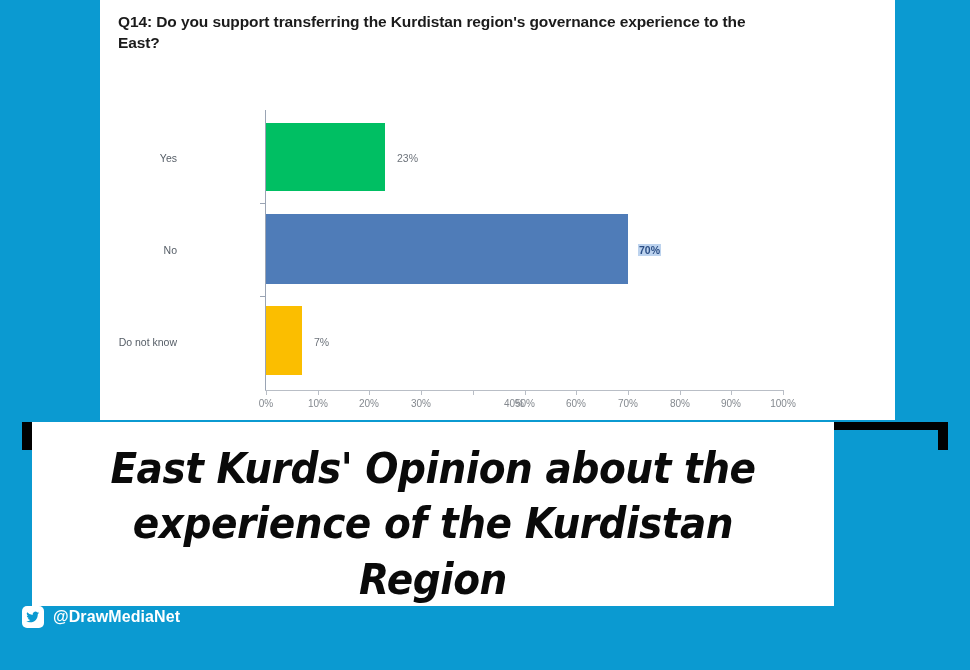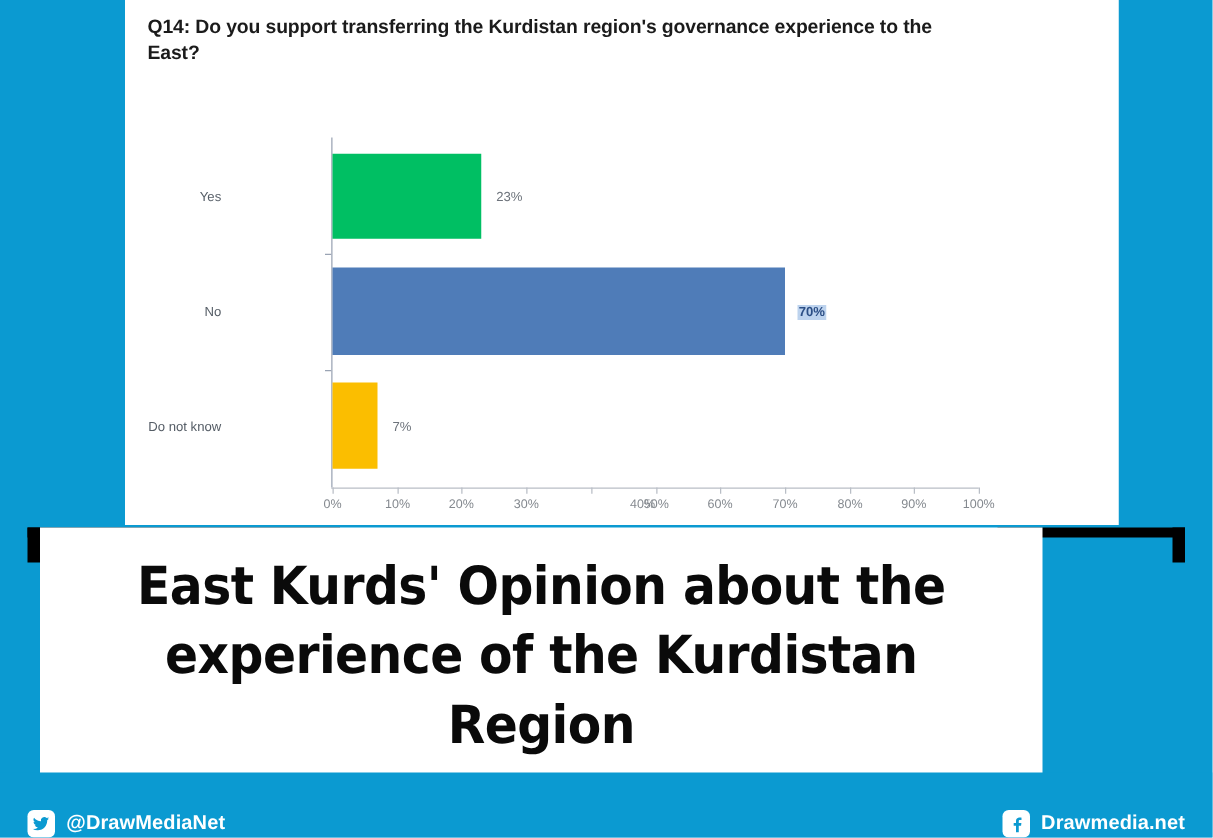--- a/index.html
+++ b/index.html
@@ -71,44 +71,44 @@
   }
   .xtick-label{
     position:absolute; top:288px; font-size:10px; color:#84898f;
     transform:translateX(-50%); white-space:nowrap;
   }
 
   
   #headline-card{
     position:absolute; left:32px; top:422px; width:802px; height:204px;
     background:#ffffff;
-    display:flex; align-items:center; justify-content:center;
+    display:flex; align-items:center; justify-content:center;font-style:italic;
   }
   .corner{ position:absolute; background:#000; }
   .corner.tl-h{ left:22px;  top:422px; width:250px; height:8px; }
   .corner.tl-v{ left:22px;  top:422px; width:10px;  height:28px; }
   .corner.tr-h{ right:22px; top:422px; width:150px; height:8px; }
   .corner.tr-v{ right:22px; top:422px; width:10px;  height:28px; }
 
   #headline{
     font-family:"DejaVu Sans", sans-serif;
     font-weight:bold;
     font-size:42px;
     line-height:1.32;
     color:#0a0a0a;
     text-align:center;
     letter-spacing:-0.5px;
     transform:scaleX(0.93);
   }
 
   
   #footer{
-    position:absolute; left:0; bottom:0; width:970px; height:52px;
+    position:absolute; left:0; bottom:12px; width:970px; height:52px;
     background:#0b9ad1;
-    display:flex; align-items:flex-end; justify-content:space-between;
+    display:flex; align-items:flex-start; justify-content:space-between;
     padding:0 22px;
   }
   .social{ display:flex; align-items:center; gap:9px; }
   .social-label{
     color:#ffffff; font-size:16px; font-weight:bold; letter-spacing:0.1px;
   }
   .sq-icon{
     width:22px; height:22px; border-radius:5px; background:#ffffff;
     display:flex; align-items:center; justify-content:center;
   }
@@ -186,22 +186,14 @@
 
   <div class="social">
     <span class="sq-icon">
       <svg viewBox="0 0 16 16" width="14" height="14" aria-hidden="true">
         <path fill="#0b9ad1" d="M15.3 3.3c-.55.25-1.14.41-1.76.48.63-.38 1.12-.98 1.35-1.7-.6.35-1.25.61-1.95.75a3.07 3.07 0 0 0-5.23 2.8A8.71 8.71 0 0 1 1.4 2.43a3.07 3.07 0 0 0 .95 4.1c-.5-.02-.97-.16-1.39-.38v.04c0 1.49 1.06 2.73 2.47 3.01-.26.07-.53.11-.81.11-.2 0-.39-.02-.58-.06a3.08 3.08 0 0 0 2.87 2.13A6.16 6.16 0 0 1 0 12.65a8.69 8.69 0 0 0 4.71 1.38c5.65 0 8.74-4.68 8.74-8.74l-.01-.4c.6-.43 1.12-.97 1.53-1.59z"></path>
       </svg>
     </span>
     <span class="social-label">@DrawMediaNet</span>
   </div>
 
-  <div class="social">
-    <span class="sq-icon">
-      <svg viewBox="0 0 16 16" width="14" height="14" aria-hidden="true">
-        <path fill="#0b9ad1" d="M10.3 16V9.8h2.1l.31-2.43H10.3V5.82c0-.7.2-1.18 1.2-1.18h1.29V2.47c-.22-.03-.99-.1-1.88-.1-1.86 0-3.14 1.14-3.14 3.23v1.77H5.66V9.8h2.11V16z"></path>
-      </svg>
-    </span>
-    <span class="social-label">Drawmedia.net</span>
-  </div>
 
 </div>
 
 </body></html>

